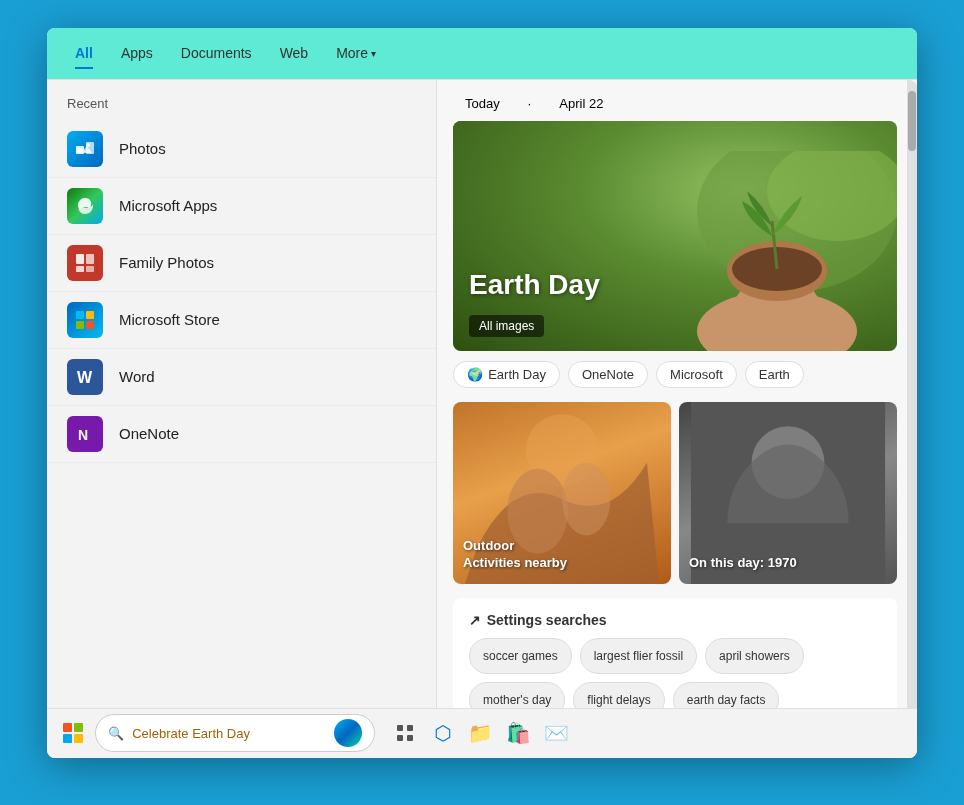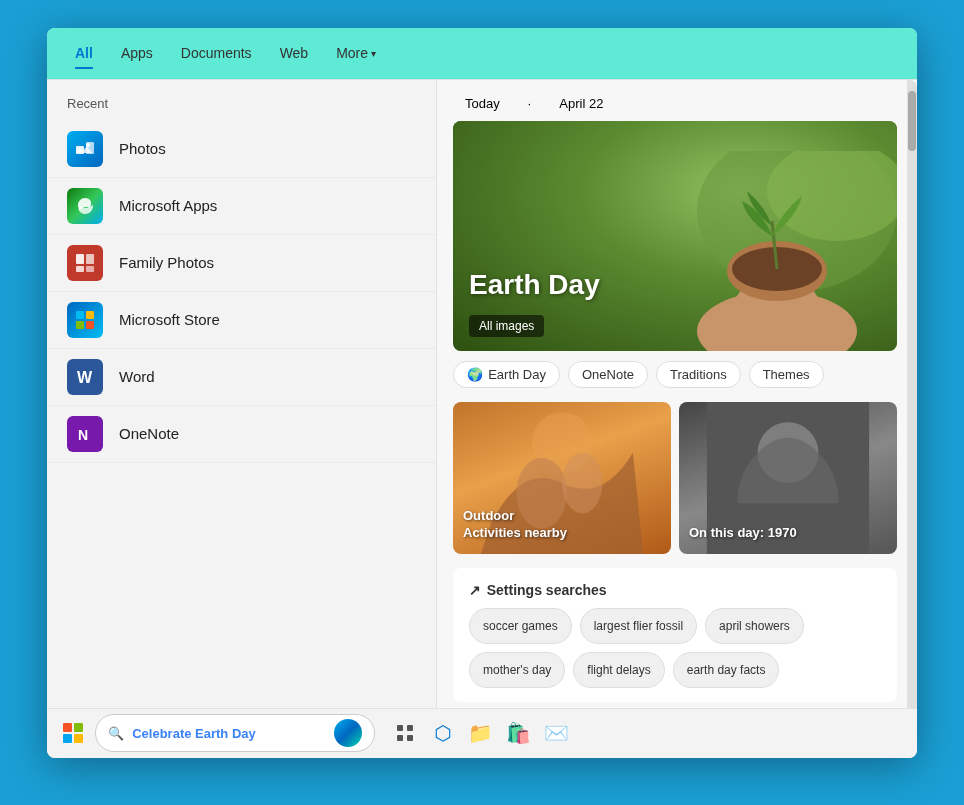--- a/index.html
+++ b/index.html
@@ -256,21 +256,21 @@
     }
 
     
     .cards-row {
       display: flex;
       gap: 8px;
       margin-bottom: 14px;
     }
     .small-card {
       flex: 1;
-      height: 152px;
+      height: 182px;
       border-radius: 8px;
       overflow: hidden;
       position: relative;
       cursor: pointer;
     }
     .small-card-bg {
       width: 100%;
       height: 100%;
     }
     .card-outdoor { background: linear-gradient(160deg, #c0742a 0%, #e8a04a 40%, #b05a18 100%); }
@@ -360,23 +360,22 @@
       border-radius: 20px;
       padding: 4px 12px;
       flex: 1;
       max-width: 280px;
       gap: 8px;
       cursor: text;
     }
     .search-icon-tb { color: #555; font-size: 13px; }
     .search-text {
       font-size: 13px;
-      color: #3b82f6;
+      color: #a16207;
       flex: 1;
-      font-weight: bold;
     }
     .search-bing-icon {
       width: 28px;
       height: 28px;
       border-radius: 50%;
       background: linear-gradient(135deg, #00adef, #0067c0, #00d4aa);
       display: flex;
       align-items: center;
       justify-content: center;
     }
@@ -550,24 +549,24 @@
 
       <div class="chips-row">
         <div class="chip">
           <span>🌍</span>
           <span>Earth Day</span>
         </div>
         <div class="chip">
           <span>OneNote</span>
         </div>
         <div class="chip">
-          <span>Traditions</span>
+          <span>Microsoft</span>
         </div>
         <div class="chip">
-          <span>Themes</span>
+          <span>Earth</span>
         </div>
       </div>
 
       <div class="cards-row">
         <div class="small-card">
           <div class="small-card-bg card-outdoor">
             <svg width="100%" height="100%" viewBox="0 0 160 150">
                 <circle cx="80" cy="40" r="30" fill="#e8a050" opacity="0.5"></circle>
                 <path d="M10 120 Q40 60 80 80 Q120 100 150 50 L160 150 L0 150Z" fill="#a06030" opacity="0.7"></path>
                 <ellipse cx="60" cy="90" rx="25" ry="35" fill="#c08050" opacity="0.6"></ellipse>

